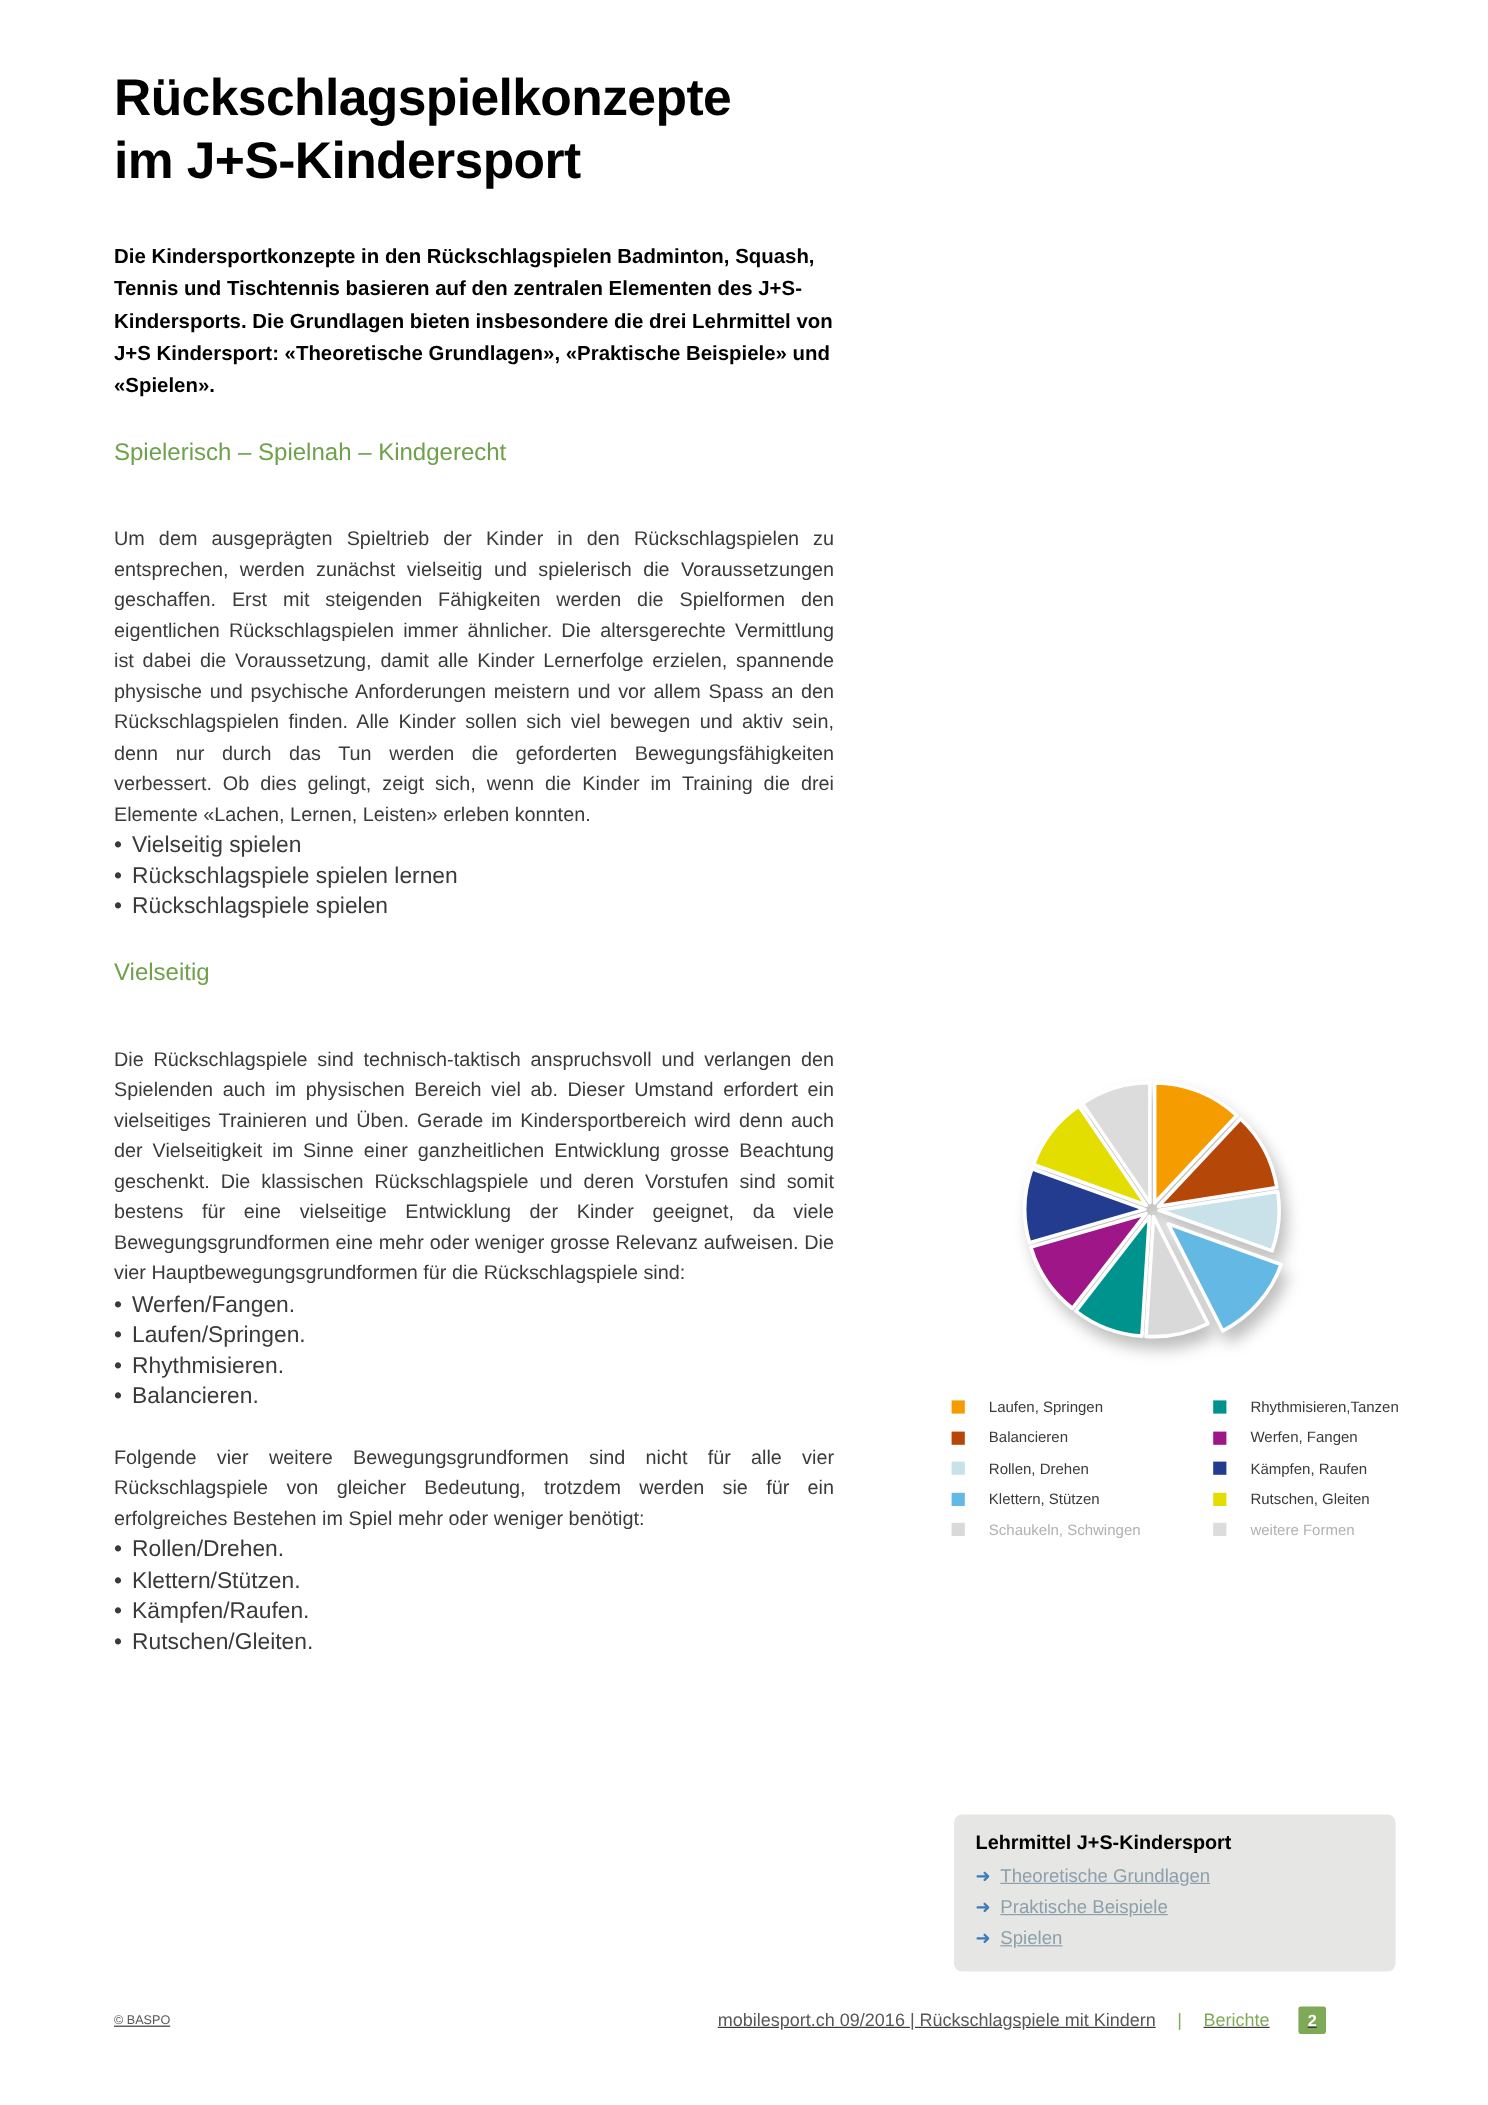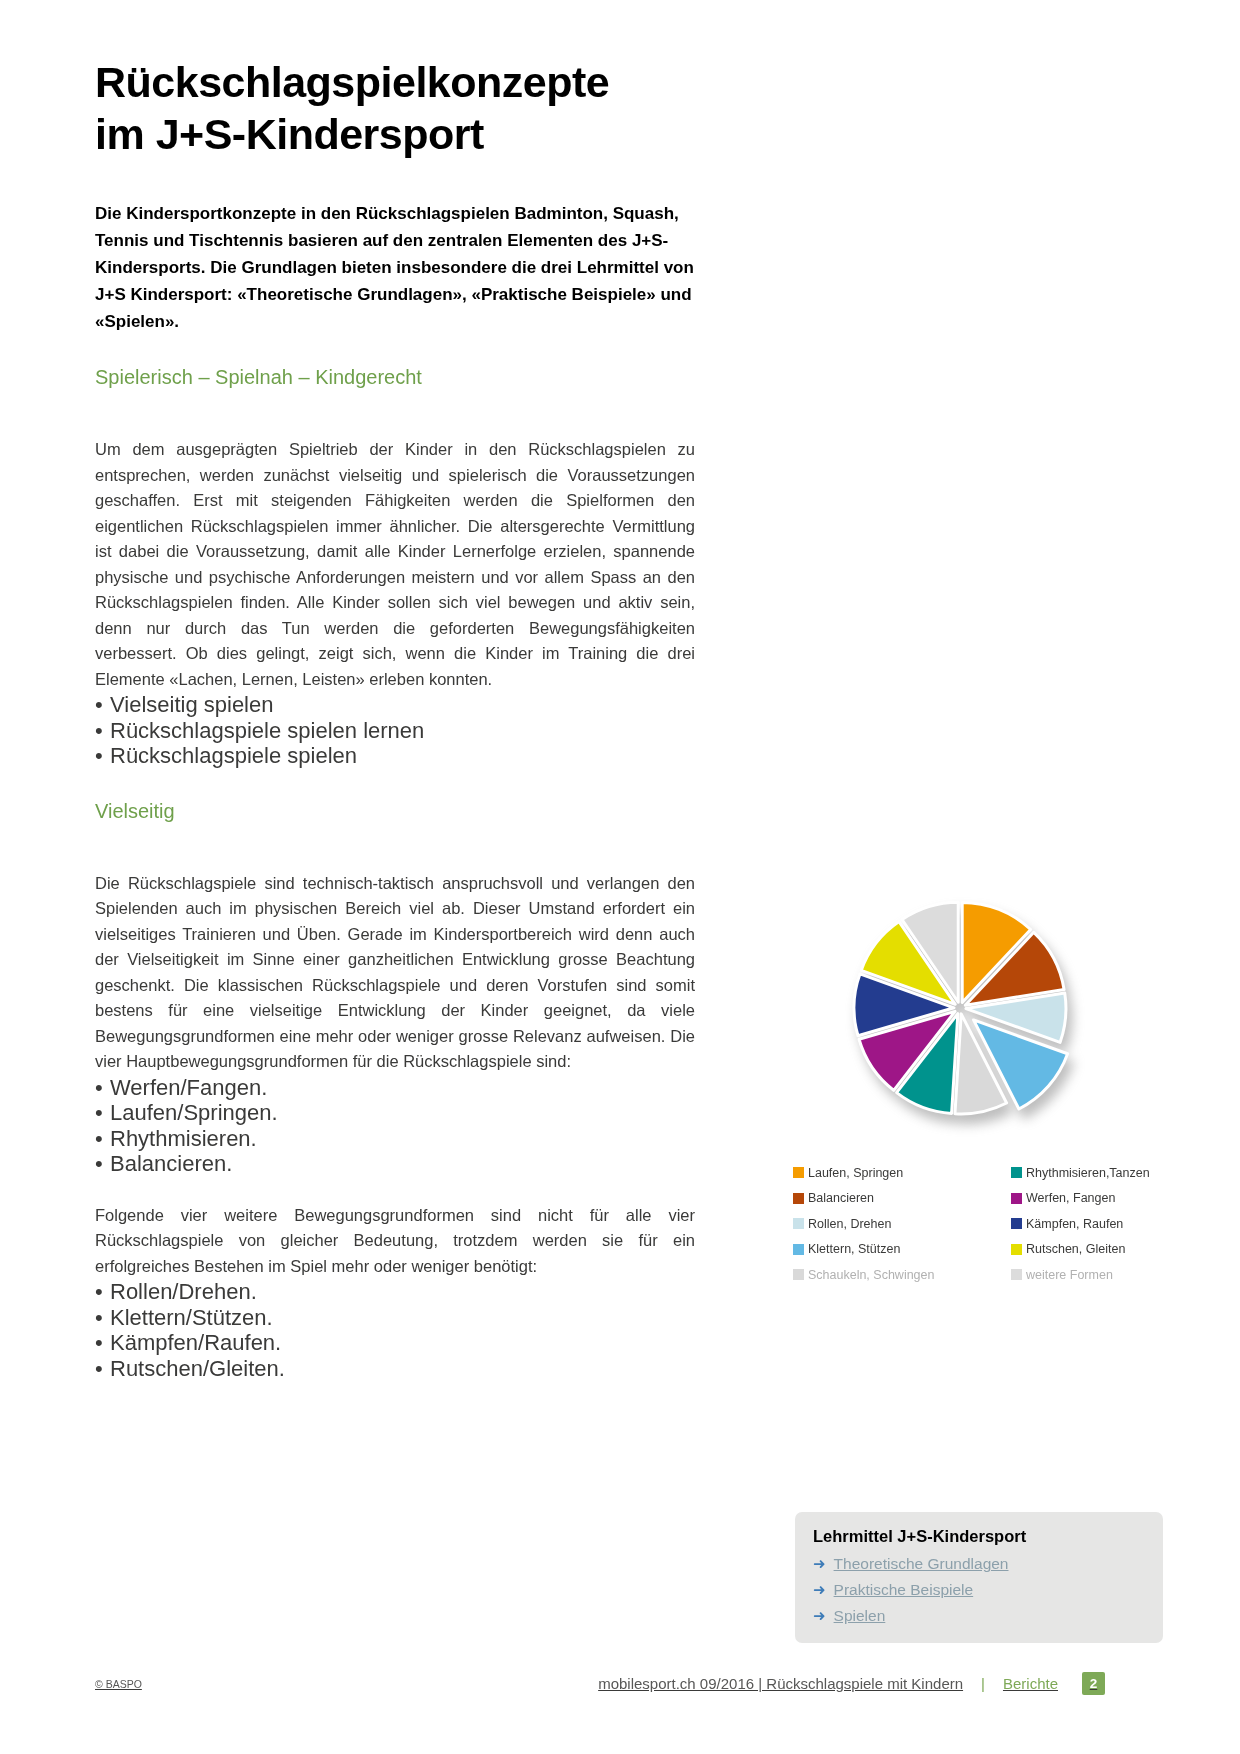--- a/index.html
+++ b/index.html
@@ -38,39 +38,39 @@
   }
   .body-text{
     font-size:16.5px;line-height:25.5px;
     text-align:justify;
     margin-top:47px;
   }
   .para-gap{margin-top:26px;}
   ul.bullets{list-style:none;}
   ul.bullets li{
     position:relative;padding-left:15px;
-    font-size:22px;line-height:25.5px;
+    font-size:19px;line-height:25.5px;
   }
   ul.bullets li::before{content:"•";position:absolute;left:0;top:0;}
 
   
   .chart-block{position:absolute;left:798px;top:876px;width:330px;height:270px;}
   .chart-block svg{
     width:330px;height:270px;overflow:visible;
     filter:drop-shadow(5px 9px 6px rgba(110,110,110,0.45));
   }
   .legend{
     position:absolute;left:793px;top:1160px;width:390px;
     display:grid;
     grid-template-rows:repeat(5,25.5px);
     grid-template-columns:218px 172px;
     grid-auto-flow:column;
     align-items:center;
   }
-  .legend-item{display:flex;align-items:center;gap:4px;font-size:12.5px;color:var(--body-text);}
+  .legend-item{display:flex;align-items:center;gap:20px;font-size:12.5px;color:var(--body-text);}
   .legend-swatch{width:11px;height:11px;flex:0 0 11px;}
   .legend-item.muted{color:var(--muted-text);}
 
   
   .infobox{
     position:absolute;left:795px;top:1512px;width:368px;
     background:var(--infobox-bg);
     border-radius:7px;
     padding:15px 18px 14px 18px;
   }

